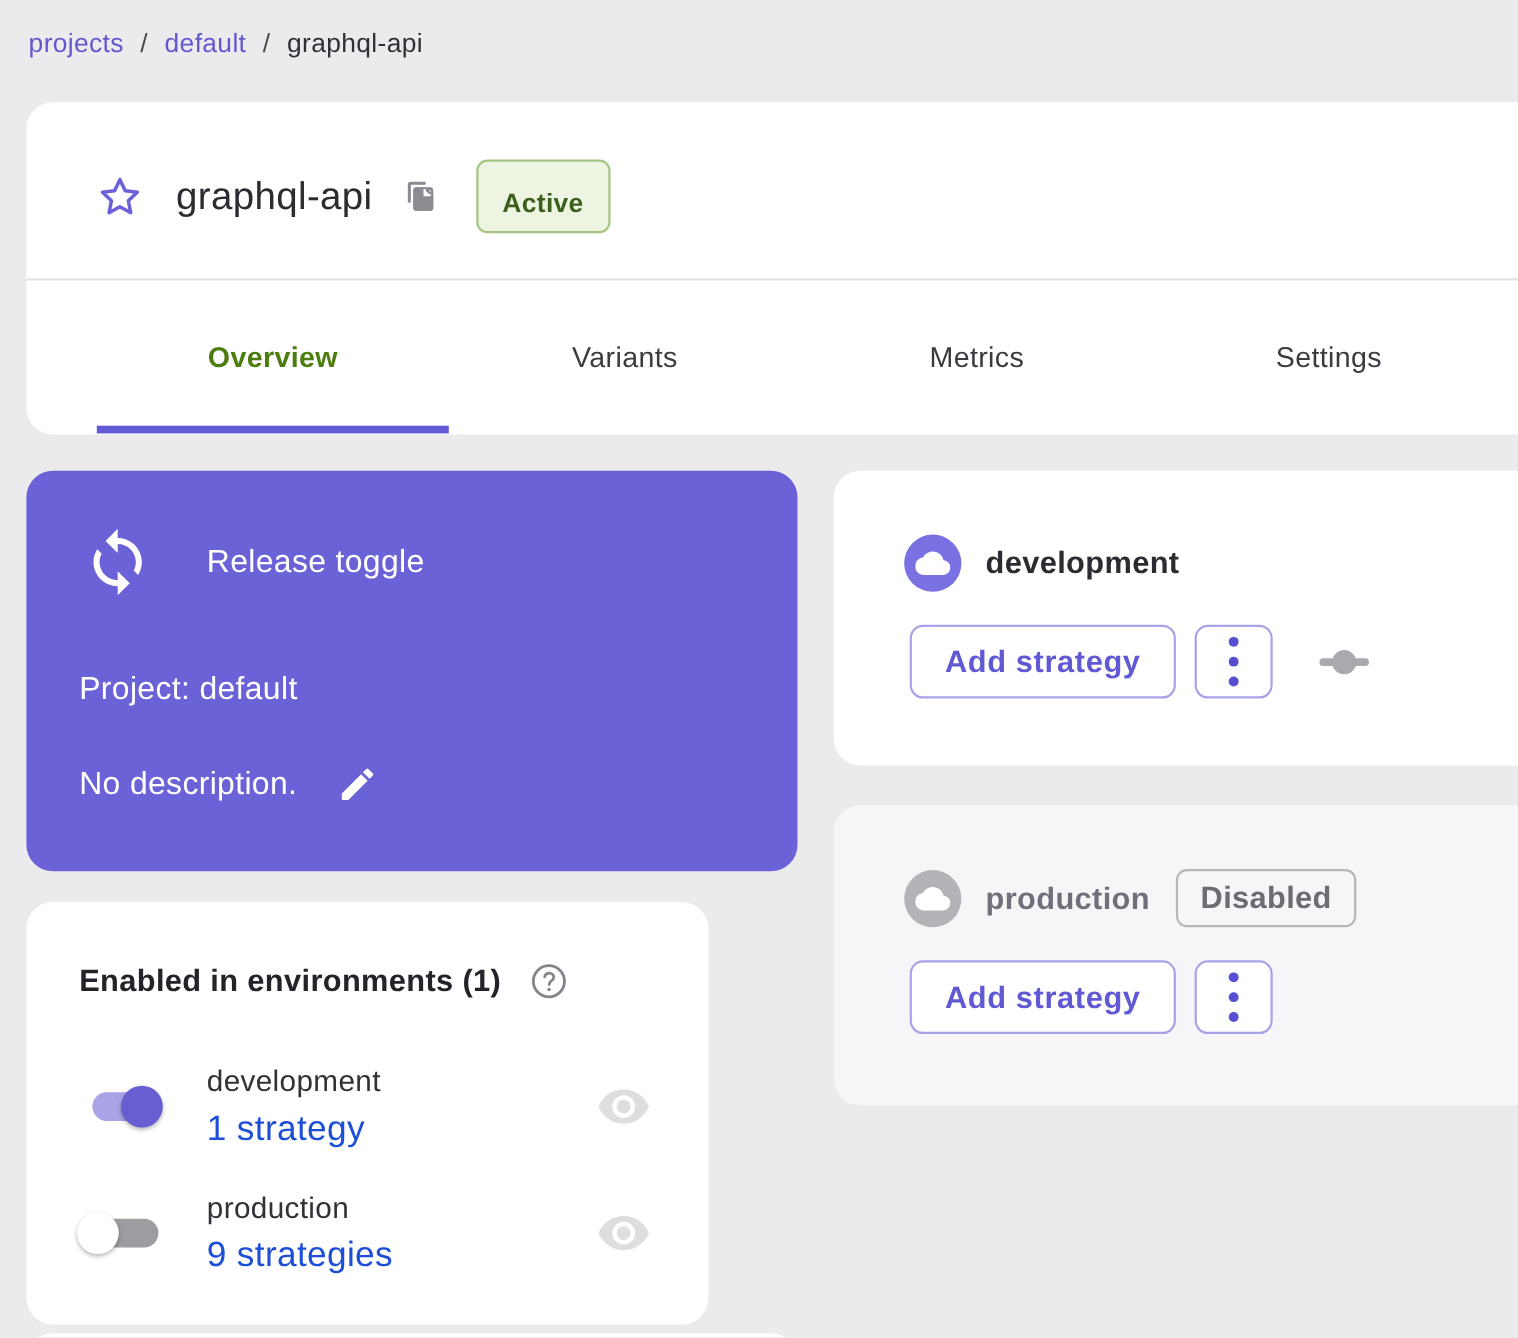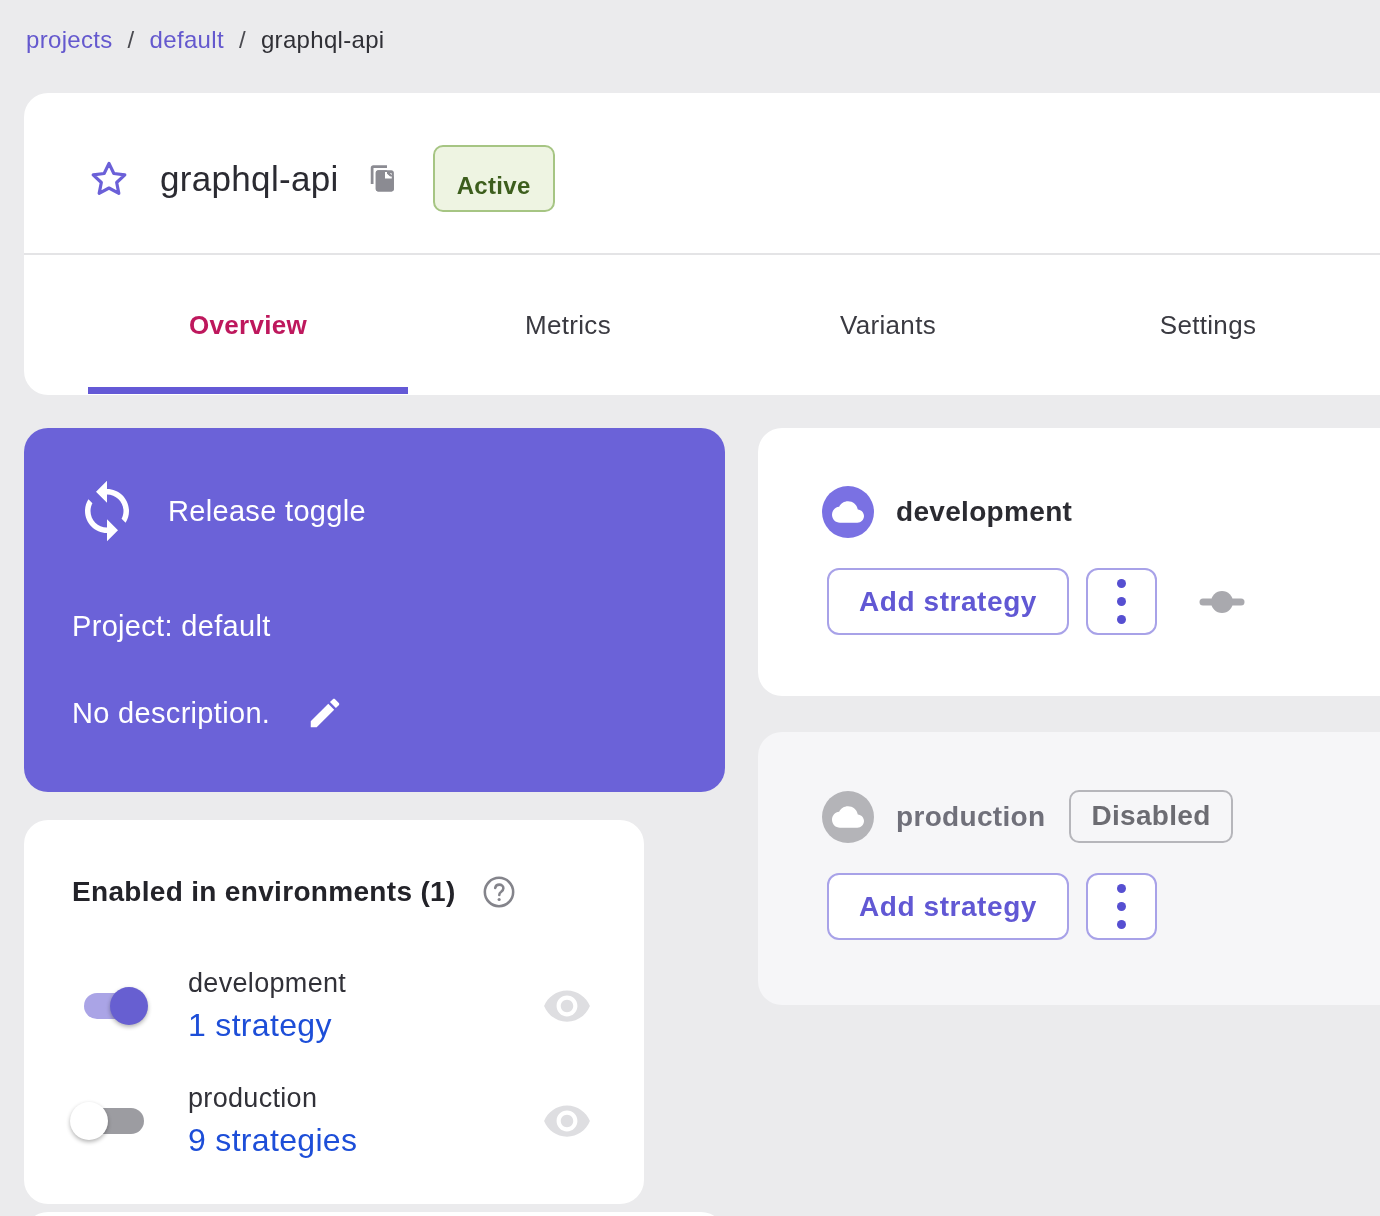--- a/index.html
+++ b/index.html
@@ -28,31 +28,31 @@
   .feature-title { font-size:35px; font-weight:500; color:#2b2b32; margin-left:30px; }
   .copy-btn { margin-left:28px; cursor:pointer; display:flex; align-items:center; }
   .status-badge {
     margin-left:36px; padding:25px 22px 10px;
     border:2px solid #a6c583; background:#eef4e2; color:#3d5e1d;
     font-size:24px; font-weight:700; border-radius:10px;
   }
   .header-divider { position:absolute; left:0; right:0; top:160px; height:2px; background:#e4e4e6; }
   .tabs { position:absolute; left:64px; top:162px; bottom:0; display:flex; }
   .tab { width:320px; display:flex; align-items:center; justify-content:center; font-size:26px; color:#3a3a41; cursor:pointer; }
-  .tab.active { font-weight:700; color:#be185d; }
+  .tab.active { font-weight:700; color:#4d7c0f; }
   .tab-underline { position:absolute; left:64px; bottom:1px; width:320px; height:7px; background:#6459d6; }
 
   
   .overview-card {
     position:absolute; left:24px; top:428px; width:701px; height:364px;
     background:#6b62d8; border-radius:24px; color:#ffffff;
   }
   .overview-head { display:flex; align-items:center; padding:50px 0 0 50px; }
   .loop-icon { width:66px; height:66px; }
-  .overview-type { font-size:29px; margin-left:28px; }
+  .overview-type { font-size:29px; margin-left:48px; }
   .overview-project { position:absolute; left:48px; top:182px; font-size:29px; }
   .overview-desc-row { position:absolute; left:48px; top:266px; display:flex; align-items:center; }
   .overview-desc { font-size:29px; }
   .edit-btn { margin-left:36px; cursor:pointer; display:flex; }
 
   
   .env-panel {
     position:absolute; left:24px; top:820px; width:620px; height:384px;
     background:#ffffff; border-radius:24px;
   }
@@ -133,22 +133,22 @@
         <path d="M19.5 5H9c-1.1 0-2 .9-2 2v13c0 1.1.9 2 2 2h10.5c1.1 0 2-.9 2-2V7c0-1.1-.9-2-2-2zm-1 2.2l.8 3-3.8-3h3zm-1 0h2l.8 3V20H9.2V7.2h8.3z"></path>
         <path d="M9 5h6.5l6 5.2V20c0 1.2-.9 2-2 2H9c-1.1 0-2-.8-2-2V7c0-1.1.9-2 2-2zm6 1.5V11h4.5L15 6.5z" fill="#8b8b92"></path>
         <path d="M15.2 6.3V10.8H19.8" stroke="#ffffff" stroke-width="1.6" fill="none"></path>
       </svg>
     </span>
     <span class="status-badge">Active</span>
   </div>
   <div class="header-divider"></div>
   <div class="tabs">
     <div class="tab active">Overview</div>
+    <div class="tab">Variants</div>
     <div class="tab">Metrics</div>
-    <div class="tab">Variants</div>
     <div class="tab">Settings</div>
   </div>
   <div class="tab-underline"></div>
 </section>
 
 <section class="overview-card">
   <div class="overview-head">
     <span class="loop-icon">
       <svg width="66" height="66" viewBox="0 0 24 24" fill="#ffffff">
         <path d="M12 4V1L8 5l4 4V6c3.31 0 6 2.69 6 6 0 1.01-.25 1.97-.7 2.8l1.46 1.46C19.54 15.03 20 13.57 20 12c0-4.42-3.58-8-8-8zm0 14c-3.31 0-6-2.69-6-6 0-1.01.25-1.97.7-2.8L5.24 7.74C4.46 8.97 4 10.43 4 12c0 4.42 3.58 8 8 8v3l4-4-4-4v3z"></path>

